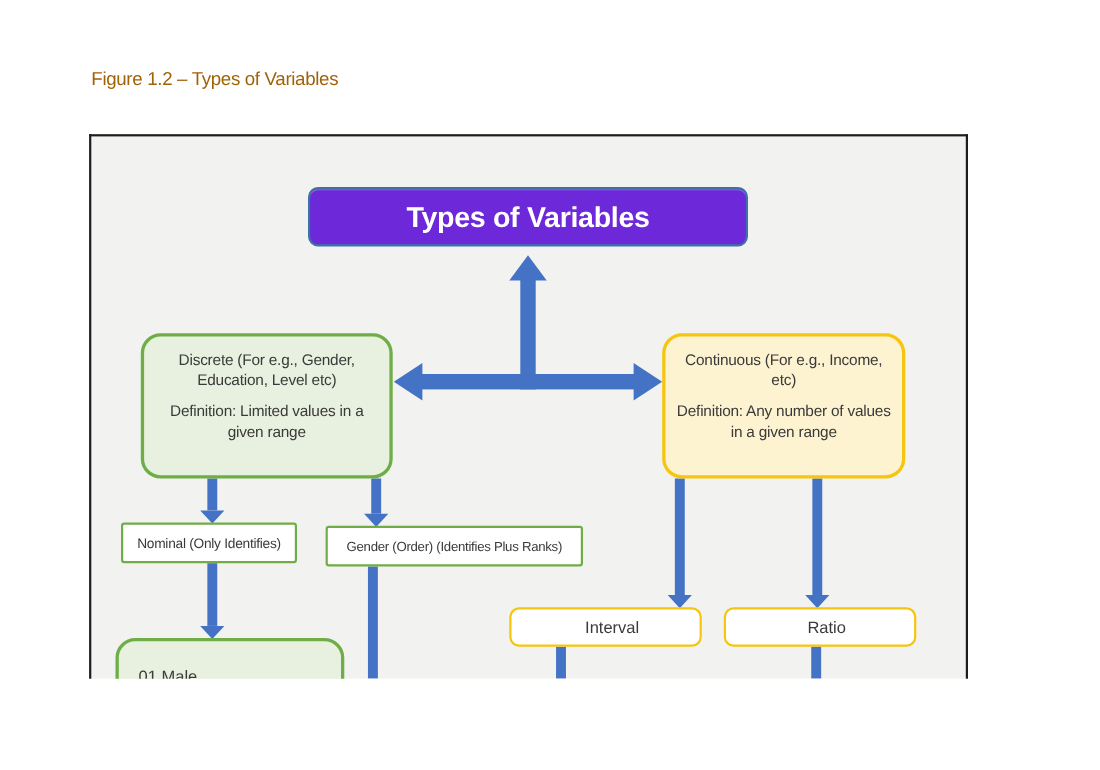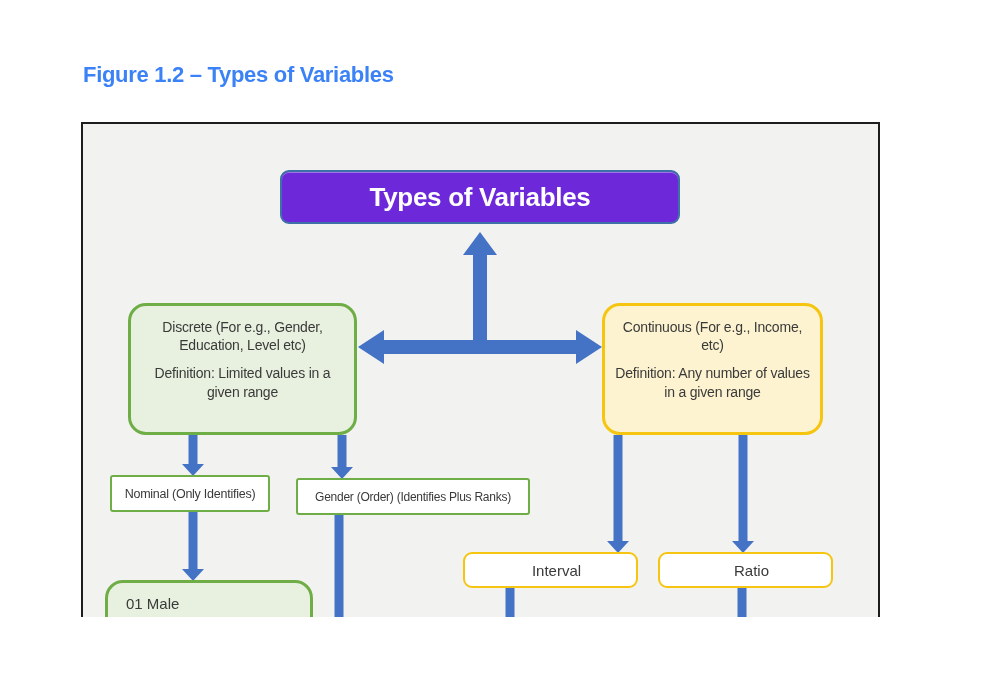--- a/index.html
+++ b/index.html
@@ -11,23 +11,23 @@
     width: 1000px;
     height: 700px;
     background: #ffffff;
     overflow: hidden;
   }
 
   .figure-caption {
     position: absolute;
     left: 83px;
     top: 62px;
-    font-size: 22px;
-    font-weight: bold;
-    color: #3b82f6;
+    font-size: 17px;
+    font-weight: normal;
+    color: #a16207;
     letter-spacing: -0.3px;
   }
 
   .figure-frame {
     position: absolute;
     left: 81px;
     top: 122px;
     width: 799px;
     height: 495px;
     border: 2px solid #1d1d1d;
@@ -109,21 +109,21 @@
   .interval-node { left: 380px; top: 428px; width: 175px; height: 36px; }
   .ratio-node    { left: 575px; top: 428px; width: 175px; height: 36px; }
 
   .example-node {
     left: 22px; top: 456px; width: 208px; height: 70px;
     background: #e8f1df;
     border: 3px solid #6fad47;
     border-radius: 18px;
     justify-content: flex-start;
     align-items: flex-start;
-    padding: 12px 0 0 18px;
+    padding: 24px 0 0 18px;
     font-size: 15px;
     text-align: left;
   }
 </style>
 </head>
 <body>
 
 <div class="page">
 
   <div class="figure-caption">Figure 1.2 – Types of Variables</div>

